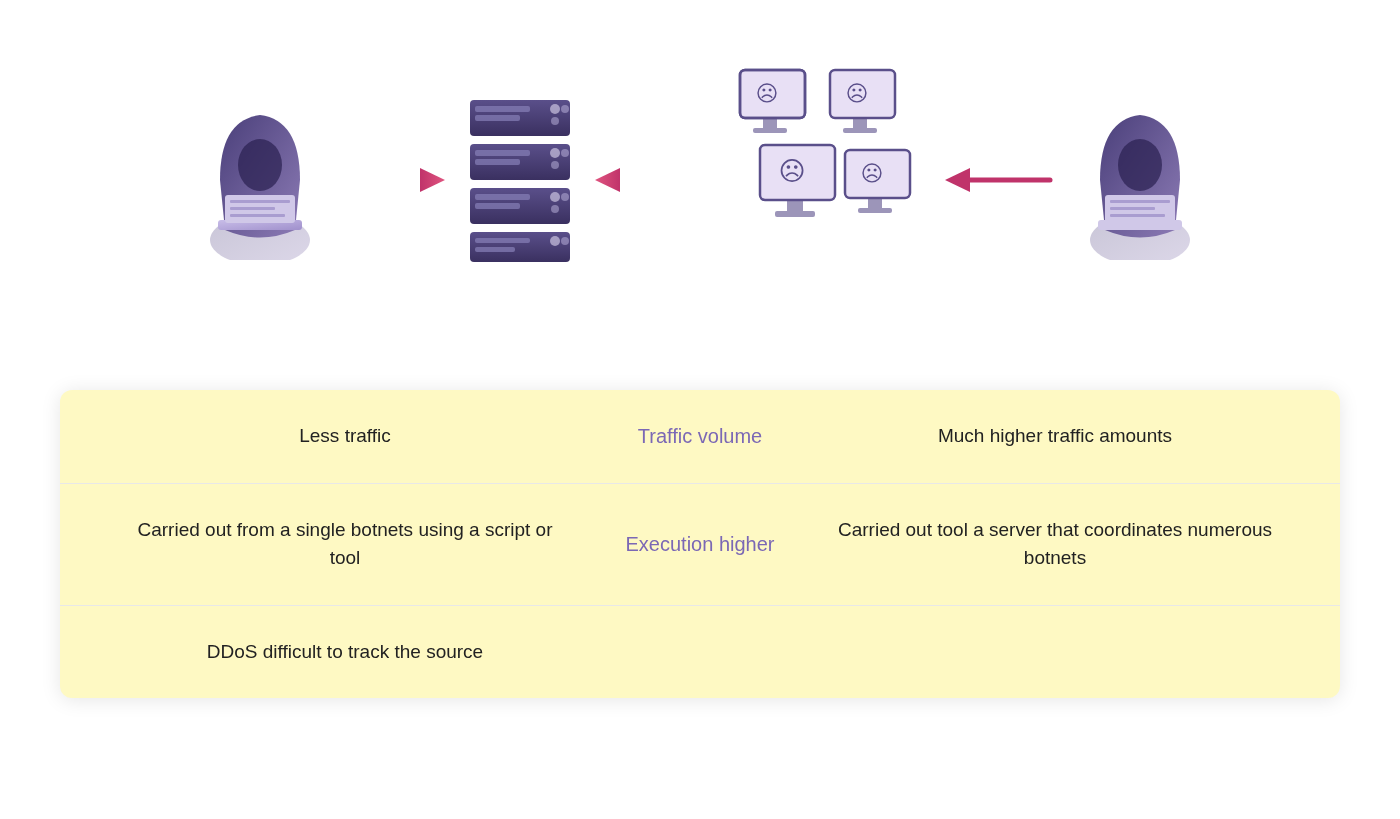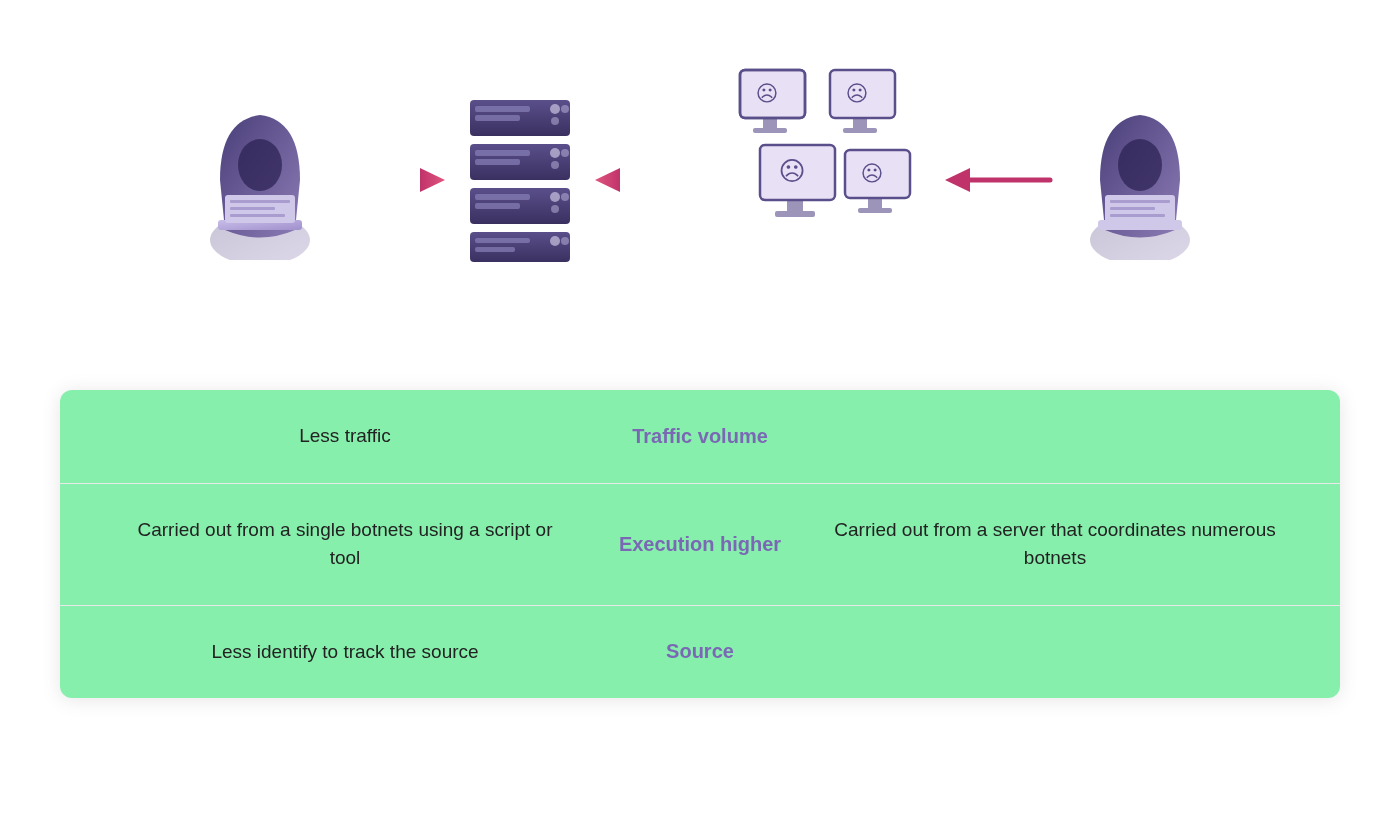--- a/index.html
+++ b/index.html
@@ -80,21 +80,21 @@
     }
 
     
     .comparison-wrapper {
       width: 1280px;
       position: relative;
       margin-top: 10px;
     }
 
     .comparison-table {
-      background: #86efac;
+      background: #fef9c3;
       border-radius: 12px;
       box-shadow: 0 2px 20px rgba(0,0,0,0.10);
       overflow: hidden;
       width: 100%;
       margin-top: 30px;
     }
 
     
     .title-badges {
       display: flex;
@@ -134,21 +134,21 @@
       text-align: center;
       font-size: 19px;
       color: #222;
       line-height: 1.5;
       padding-right: 20px;
     }
 
     .col-center {
       text-align: center;
       font-size: 20px;
-      font-weight: 700;
+      font-weight: 400;
       color: #7b68b5;
     }
 
     .col-right {
       text-align: center;
       font-size: 19px;
       color: #222;
       line-height: 1.5;
       padding-left: 20px;
     }
@@ -325,29 +325,29 @@
   </div>
 
   <div class="comparison-wrapper">
 
 
     <div class="comparison-table">
 
       <div class="table-row">
         <div class="col-left">Less traffic</div>
         <div class="col-center">Traffic volume</div>
+        <div class="col-right">Much higher traffic amounts</div>
       </div>
 
       <div class="table-row">
         <div class="col-left">Carried out from a single botnets using a script or tool</div>
         <div class="col-center">Execution higher</div>
-        <div class="col-right">Carried out from a server that coordinates numerous botnets</div>
+        <div class="col-right">Carried out tool a server that coordinates numerous botnets</div>
       </div>
 
       <div class="table-row">
-        <div class="col-left">Less identify to track the source</div>
-        <div class="col-center">Source</div>
+        <div class="col-left">DDoS difficult to track the source</div>
       </div>
 
     </div>
   </div>
 
 </div>
 
 </body></html>

